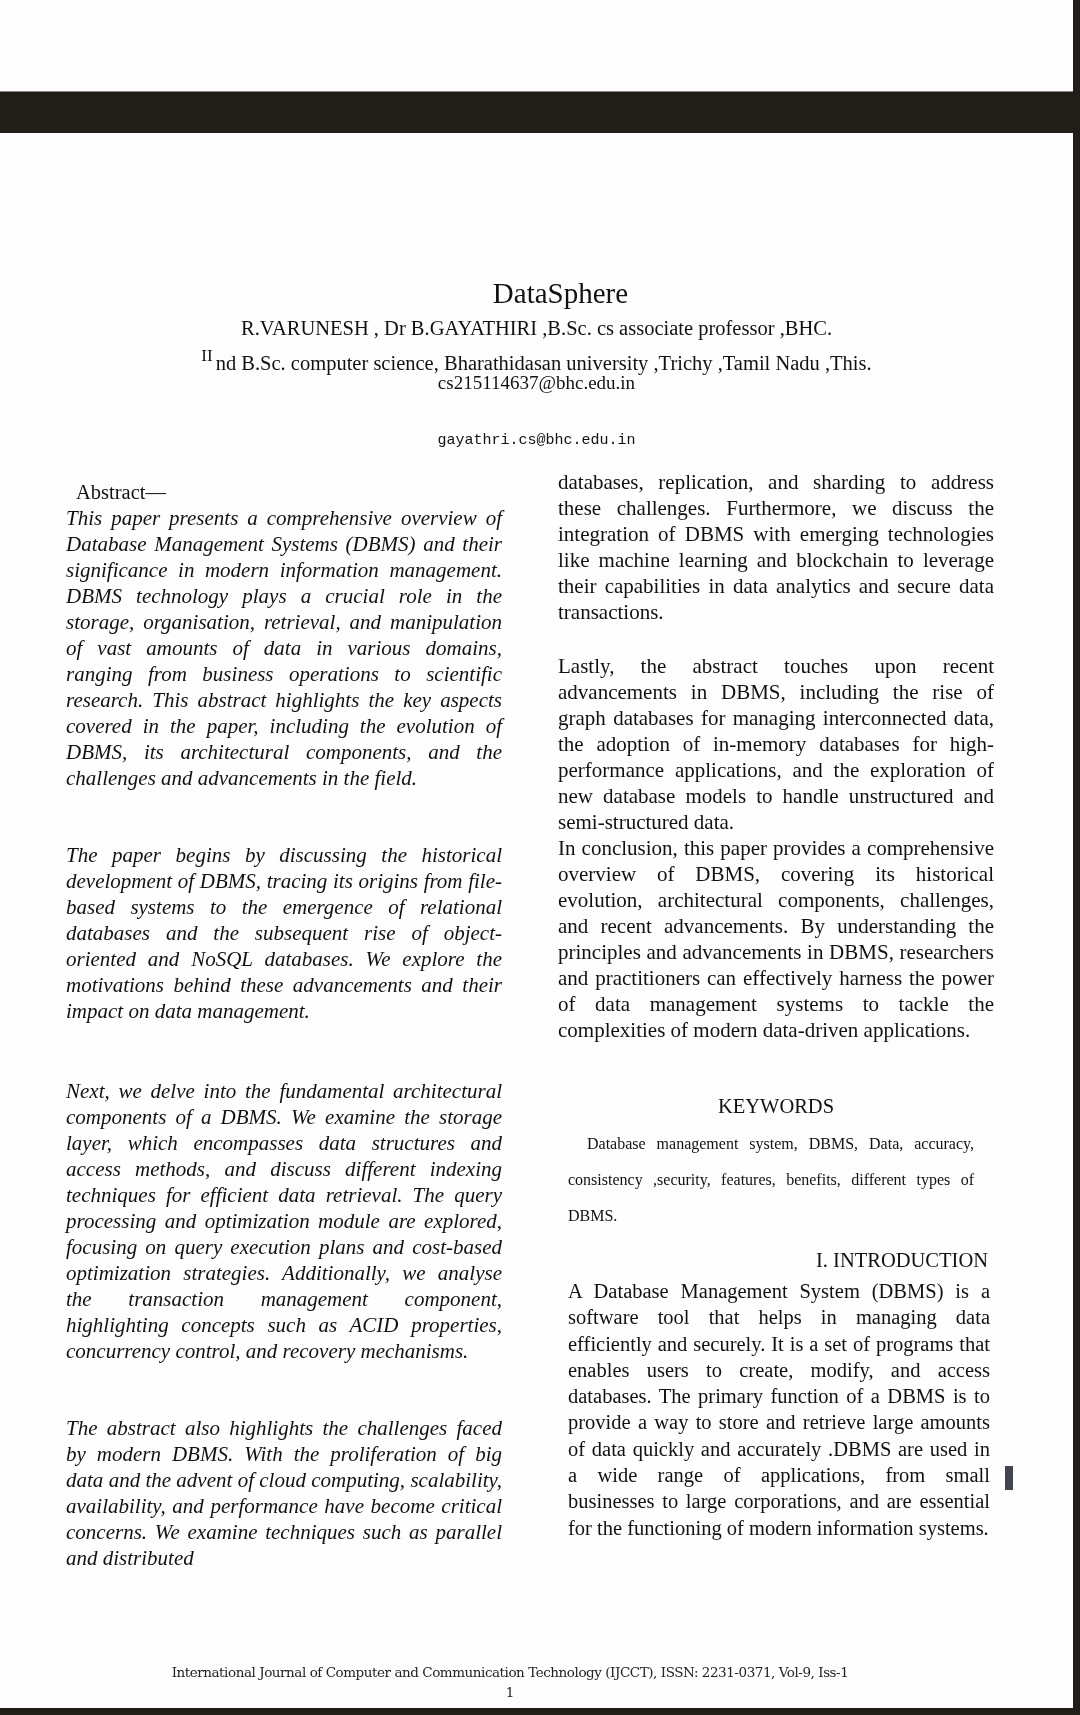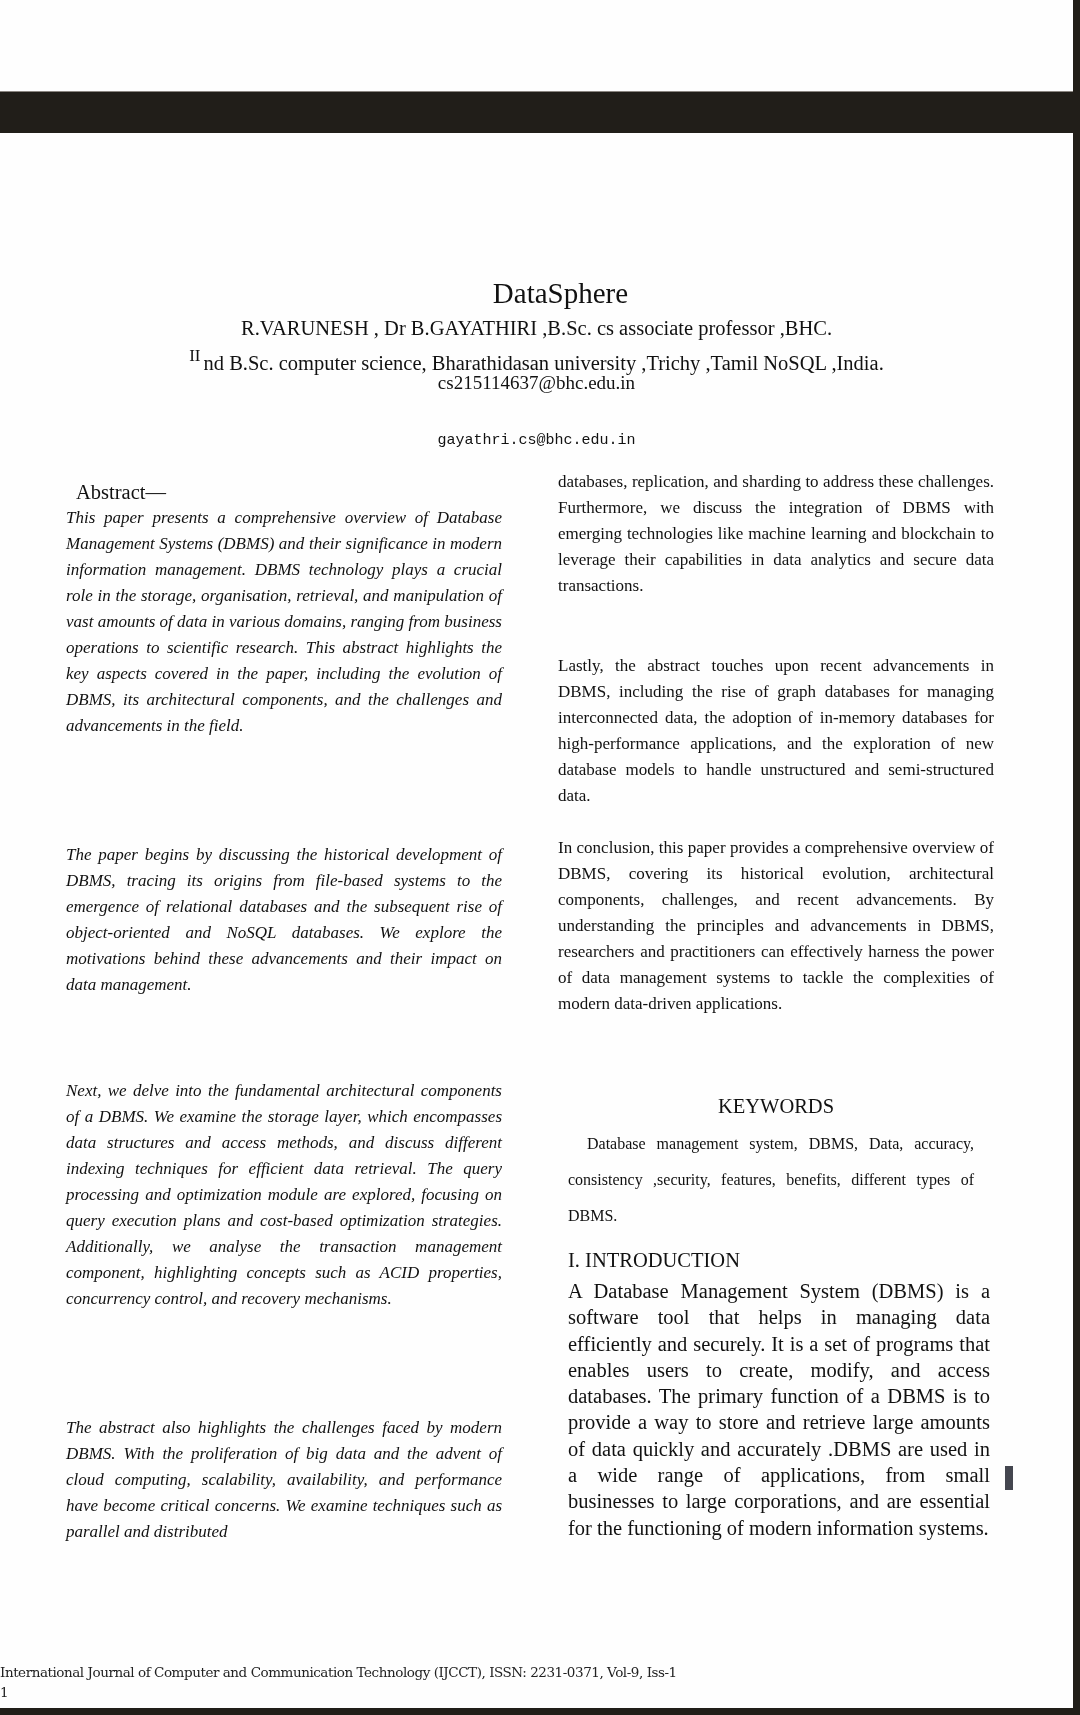--- a/index.html
+++ b/index.html
@@ -14,47 +14,47 @@
   .scroll-marker { position: absolute; left: 1005px; top: 1466px; width: 8px; height: 24px; background: #44464f; }
 
   .center { position: absolute; left: 0; width: 1073px; text-align: center; white-space: nowrap; }
   .title { top: 275px; font-size: 29px; line-height: 36px; margin-left: 24px; }
   .authors { top: 315px; font-size: 20.5px; line-height: 26px; }
   .affil { top: 343px; font-size: 20.5px; line-height: 26px; }
   .affil sup { font-size: 17px; vertical-align: 9px; margin-right: 3px; }
   .email1 { top: 370px; font-size: 19px; line-height: 26px; }
   .email2 { top: 428px; font-size: 15px; line-height: 26px; font-family: Liberation Mono, monospace; }
 
-  .col-text { position: absolute; width: 436px; font-size: 17px; line-height: 26px; text-align: justify; }
+  .col-text { position: absolute; width: 436px; font-size: 21px; line-height: 26px; text-align: justify; }
   .col-text p { margin: 0; }
   .left-col { left: 66px; font-style: italic; }
   .right-col { left: 558px; }
   .abstract-label { position: absolute; left: 76px; top: 479px; font-size: 20.5px; line-height: 26px; }
 
   .kw-heading { position: absolute; left: 558px; width: 436px; top: 1093px; text-align: center; font-size: 20.5px; line-height: 26px; }
   .kw-body { position: absolute; left: 568px; width: 406px; top: 1126px; font-size: 16px; line-height: 36px; text-align: justify; text-indent: 19px; }
-  .intro-heading { position: absolute; left: 568px; width: 420px; top: 1247px; text-align: left; font-size: 20.5px; line-height: 26px; }
+  .intro-heading { position: absolute; left: 568px; width: 420px; top: 1247px; text-align: right; font-size: 20.5px; line-height: 26px; }
   .intro-body { position: absolute; left: 568px; width: 422px; top: 1278px; font-size: 20.5px; line-height: 26.3px; text-align: justify; }
 
-  .footer { position: absolute; left: 0; width: 1020px; font-family: "DejaVu Serif", serif; font-size: 13.5px; color: #222; white-space: nowrap; }
+  .footer { position: absolute; left: 0; width: 1020px; text-align: center; font-family: "DejaVu Serif", serif; font-size: 13.5px; color: #222; white-space: nowrap; }
   .footer-journal { top: 1664px; letter-spacing: -0.45px; }
   .footer-page { top: 1684px; }
 </style>
 </head>
 <body>
 
 <div class="top-bar"></div>
 <div class="right-strip"></div>
 <div class="bottom-bar"></div>
 <div class="scroll-marker"></div>
 
 <div>
   <div class="center title">DataSphere</div>
   <div class="center authors">R.VARUNESH , Dr B.GAYATHIRI ,B.Sc. cs associate professor ,BHC.</div>
-  <div class="center affil"><sup>II</sup><span>nd B.Sc. computer science, Bharathidasan university ,Trichy ,Tamil NoSQL ,India.</span></div>
+  <div class="center affil"><sup>II</sup><span>nd B.Sc. computer science, Bharathidasan university ,Trichy ,Tamil Nadu ,This.</span></div>
   <div class="center email1">cs215114637@bhc.edu.in</div>
   <div class="center email2">gayathri.cs@bhc.edu.in</div>
 </div>
 
 <div class="abstract-label">Abstract—</div>
 
 <div class="col-text left-col">
   <div style="position:absolute; top:505px;"></div>
 </div>
 

